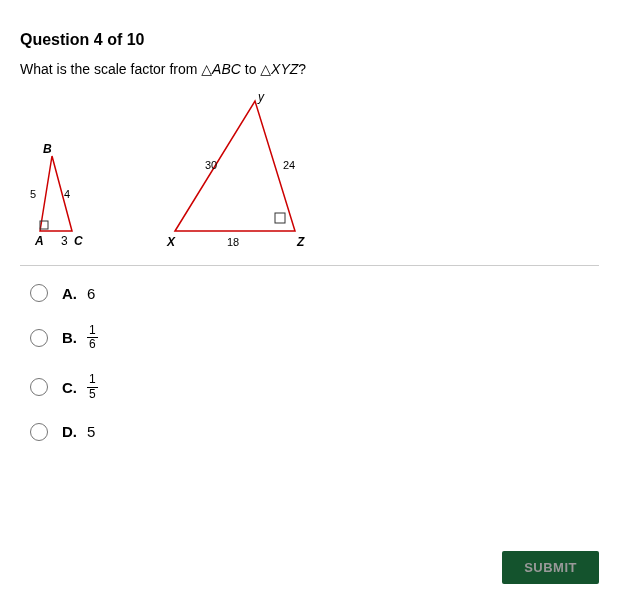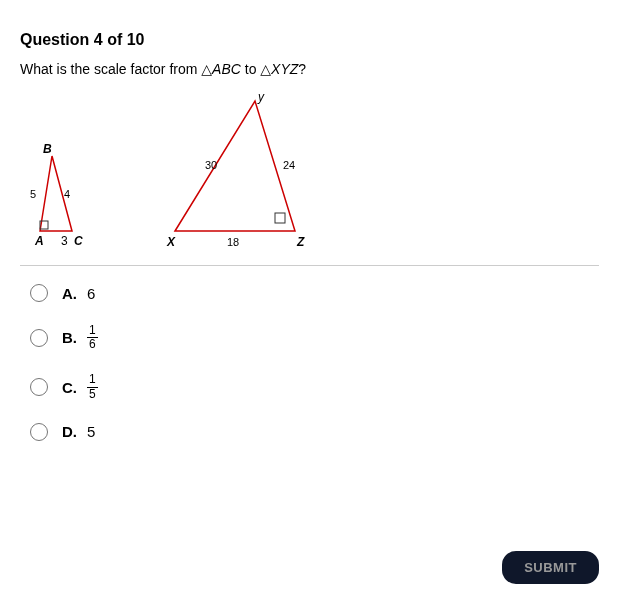--- a/index.html
+++ b/index.html
@@ -82,29 +82,29 @@
     .fraction .denominator {
       padding: 0 2px;
       font-size: 12px;
     }
     .submit-area {
       position: absolute;
       bottom: 18px;
       right: 20px;
     }
     .submit-btn {
-      background: #0f172a;
+      background: #14532d;
       color: #999;
       border: none;
       padding: 9px 22px;
       font-size: 13px;
       letter-spacing: 0.5px;
       font-weight: bold;
       cursor: pointer;
-      border-radius: 14px;
+      border-radius: 2px;
     }
   </style>
 </head>
 <body>
 
 <div class="container">
   <div class="question-header">Question 4 of 10</div>
   <div class="question-text">
     What is the scale factor from △<i>ABC</i> to △<i>XYZ</i>?
   </div>

